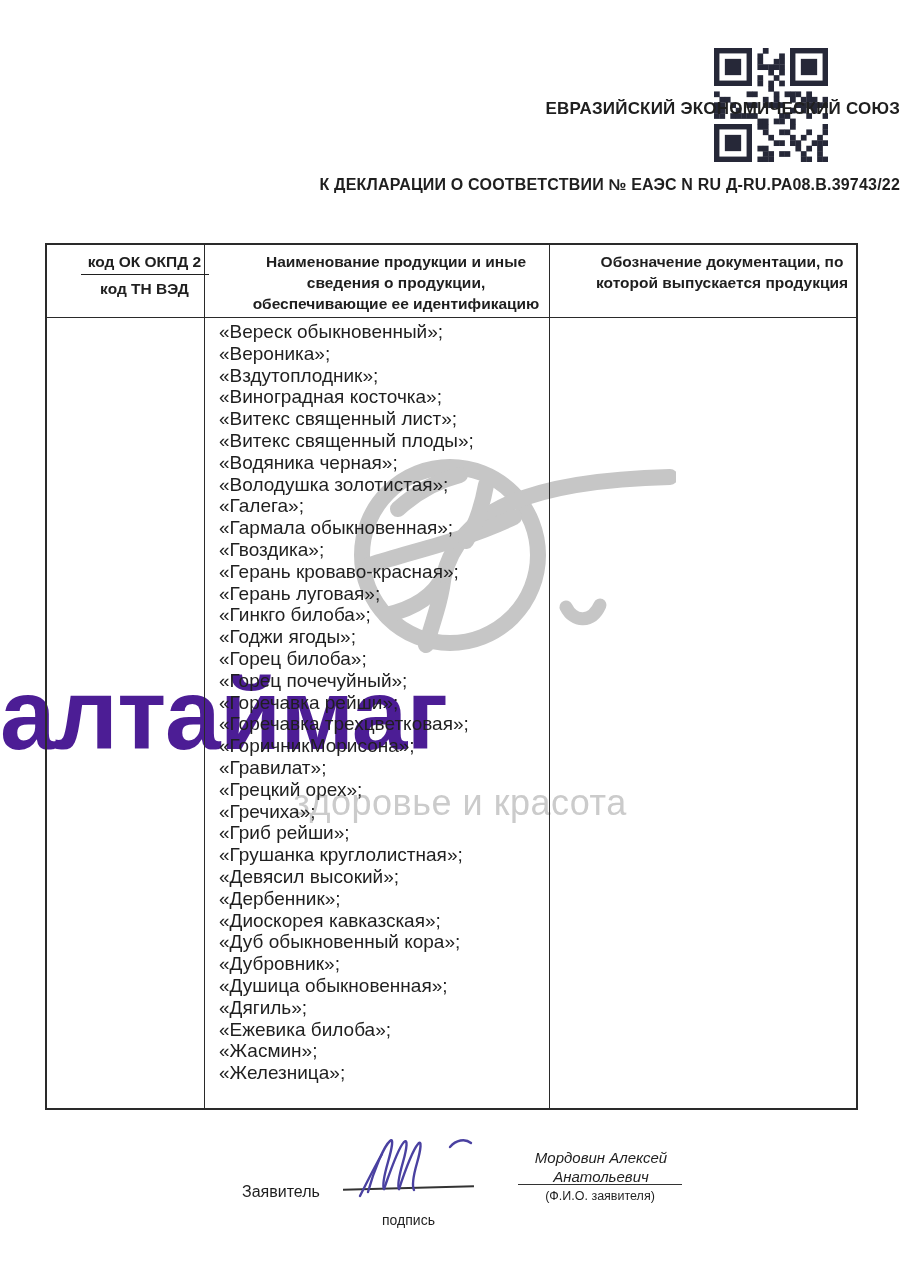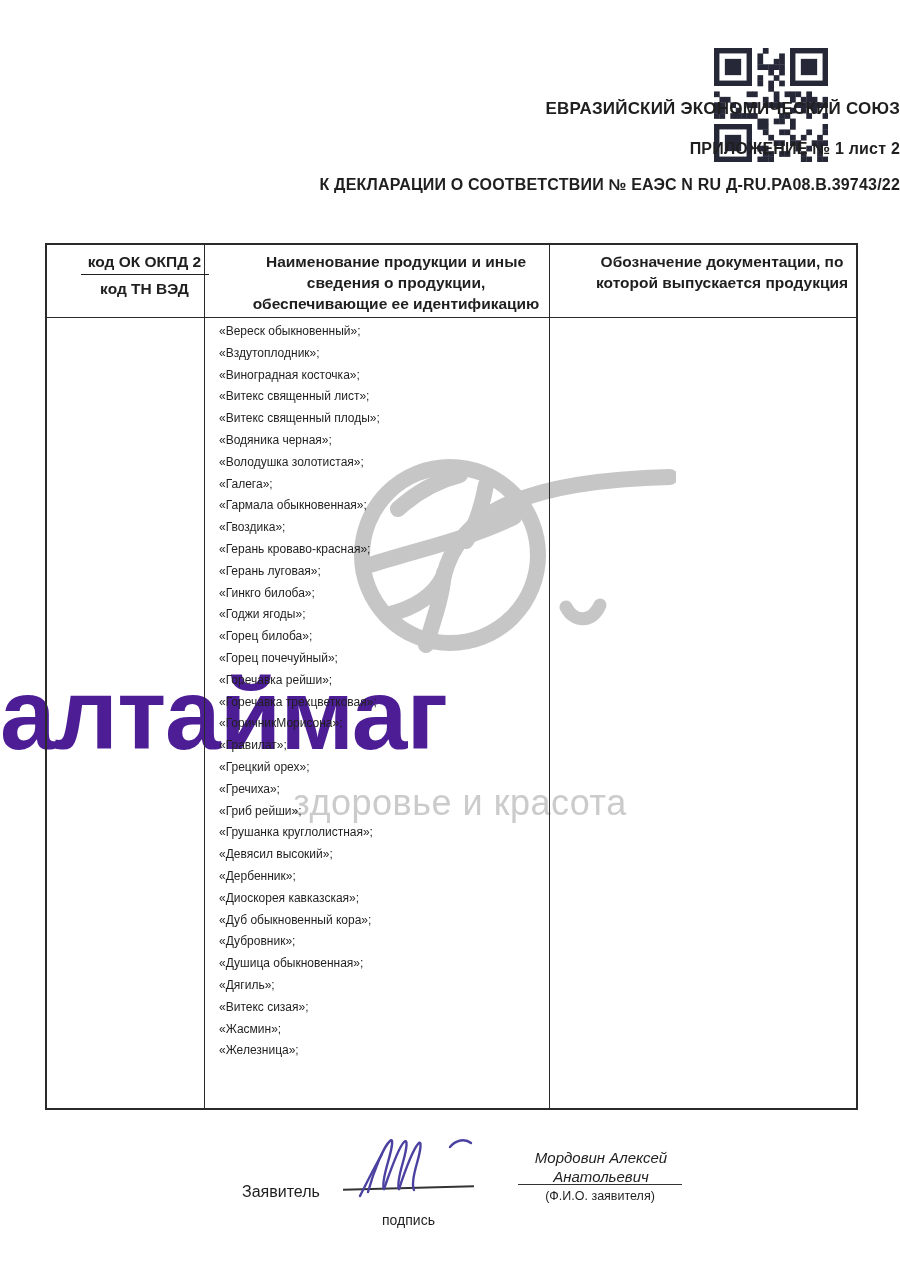--- a/index.html
+++ b/index.html
@@ -24,40 +24,39 @@
   
   .tbl{position:absolute;left:45px;top:243px;width:813px;height:867px;border:2px solid #2a2a2a;
        box-sizing:border-box;display:grid;grid-template-rows:73px 1fr;z-index:1;background:transparent;}
   .trow{display:grid;grid-template-columns:158px 345px 1fr;min-height:0;}
   .cell{border-right:1.5px solid #2a2a2a;box-sizing:border-box;min-height:0;}
   .cell:last-child{border-right:none;}
   .thead .cell{border-bottom:1.5px solid #2a2a2a;font-weight:bold;font-size:15.5px;text-align:center;
                display:flex;flex-direction:column;align-items:center;justify-content:flex-start;
                padding-top:6px;line-height:21px;padding-left:38px;}
   .fraction{width:128px;border-top:1.5px solid #1f1f1f;margin:2px 0 3px 0;}
-  .tbody-cell{padding:3px 0 0 14px;font-size:12px;line-height:21.8px;}
+  .tbody-cell{padding:3px 0 0 14px;font-size:19px;line-height:21.8px;}
   .product-item{white-space:nowrap;}
   
   .foot-label{position:absolute;left:242px;top:1183px;font-size:16px;z-index:1;}
   .sig{position:absolute;left:338px;top:1134px;width:165px;height:64px;z-index:2;}
   .sig-line{position:absolute;left:343px;top:1187px;width:131px;border-top:2px solid #333;
             transform:rotate(-1.6deg);z-index:1;}
   .sig-caption{position:absolute;left:343px;top:1192px;width:131px;text-align:center;font-size:14px;z-index:1;margin-top:20px;}
   .name-block{position:absolute;left:515px;top:1149px;width:172px;text-align:center;font-size:15px;
               line-height:18.5px;z-index:1;font-style:italic;}
   .name-line{position:absolute;left:518px;top:1184px;width:164px;border-top:1.5px solid #333;z-index:1;}
   .name-caption{position:absolute;left:510px;top:1189px;width:180px;text-align:center;font-size:12.5px;z-index:1;}
 </style>
 </head>
 <body>
 
 <div class="page">
 
   <div class="hdr l1">ЕВРАЗИЙСКИЙ ЭКОНОМИЧЕСКИЙ СОЮЗ</div>
-  <div class="hdr l2">ПРИЛОЖЕНИЕ № 1 лист 2</div>
   <div class="hdr l3">К ДЕКЛАРАЦИИ О СООТВЕТСТВИИ № ЕАЭС N RU Д-RU.РА08.В.39743/22</div>
 
   <svg class="qr" viewBox="0 0 114 114" xmlns="http://www.w3.org/2000/svg">
       <rect x="48.85714285714286" y="0" width="5.728571428571429" height="5.728571428571429" fill="#262838"></rect>
       <rect x="43.42857142857143" y="5.428571428571429" width="5.728571428571429" height="5.728571428571429" fill="#262838"></rect>
       <rect x="65.14285714285714" y="5.428571428571429" width="5.728571428571429" height="5.728571428571429" fill="#262838"></rect>
       <rect x="43.42857142857143" y="10.857142857142858" width="5.728571428571429" height="5.728571428571429" fill="#262838"></rect>
       <rect x="59.714285714285715" y="10.857142857142858" width="5.728571428571429" height="5.728571428571429" fill="#262838"></rect>
       <rect x="65.14285714285714" y="10.857142857142858" width="5.728571428571429" height="5.728571428571429" fill="#262838"></rect>
       <rect x="43.42857142857143" y="16.285714285714285" width="5.728571428571429" height="5.728571428571429" fill="#262838"></rect>
@@ -204,20 +203,21 @@
       </div>
       <div class="cell">
         <div>Обозначение документации, по</div>
         <div>которой выпускается продукция</div>
       </div>
     </div>
     <div class="trow">
       <div class="cell tbody-cell"></div>
       <div class="cell tbody-cell">
           <div class="product-item">«Вереск обыкновенный»;</div>
+          <div class="product-item">«Вероника»;</div>
           <div class="product-item">«Вздутоплодник»;</div>
           <div class="product-item">«Виноградная косточка»;</div>
           <div class="product-item">«Витекс священный лист»;</div>
           <div class="product-item">«Витекс священный плоды»;</div>
           <div class="product-item">«Водяника черная»;</div>
           <div class="product-item">«Володушка золотистая»;</div>
           <div class="product-item">«Галега»;</div>
           <div class="product-item">«Гармала обыкновенная»;</div>
           <div class="product-item">«Гвоздика»;</div>
           <div class="product-item">«Герань кроваво-красная»;</div>
@@ -234,21 +234,21 @@
           <div class="product-item">«Гречиха»;</div>
           <div class="product-item">«Гриб рейши»;</div>
           <div class="product-item">«Грушанка круглолистная»;</div>
           <div class="product-item">«Девясил высокий»;</div>
           <div class="product-item">«Дербенник»;</div>
           <div class="product-item">«Диоскорея кавказская»;</div>
           <div class="product-item">«Дуб обыкновенный кора»;</div>
           <div class="product-item">«Дубровник»;</div>
           <div class="product-item">«Душица обыкновенная»;</div>
           <div class="product-item">«Дягиль»;</div>
-          <div class="product-item">«Витекс сизая»;</div>
+          <div class="product-item">«Ежевика билоба»;</div>
           <div class="product-item">«Жасмин»;</div>
           <div class="product-item">«Железница»;</div>
         </div>
       <div class="cell tbody-cell"></div>
     </div>
   </div>
 
   <div class="foot-label">Заявитель</div>
 
   <svg class="sig" viewBox="0 0 165 64" xmlns="http://www.w3.org/2000/svg" fill="none" stroke="#4a41a1" stroke-width="2.4" stroke-linecap="round">

